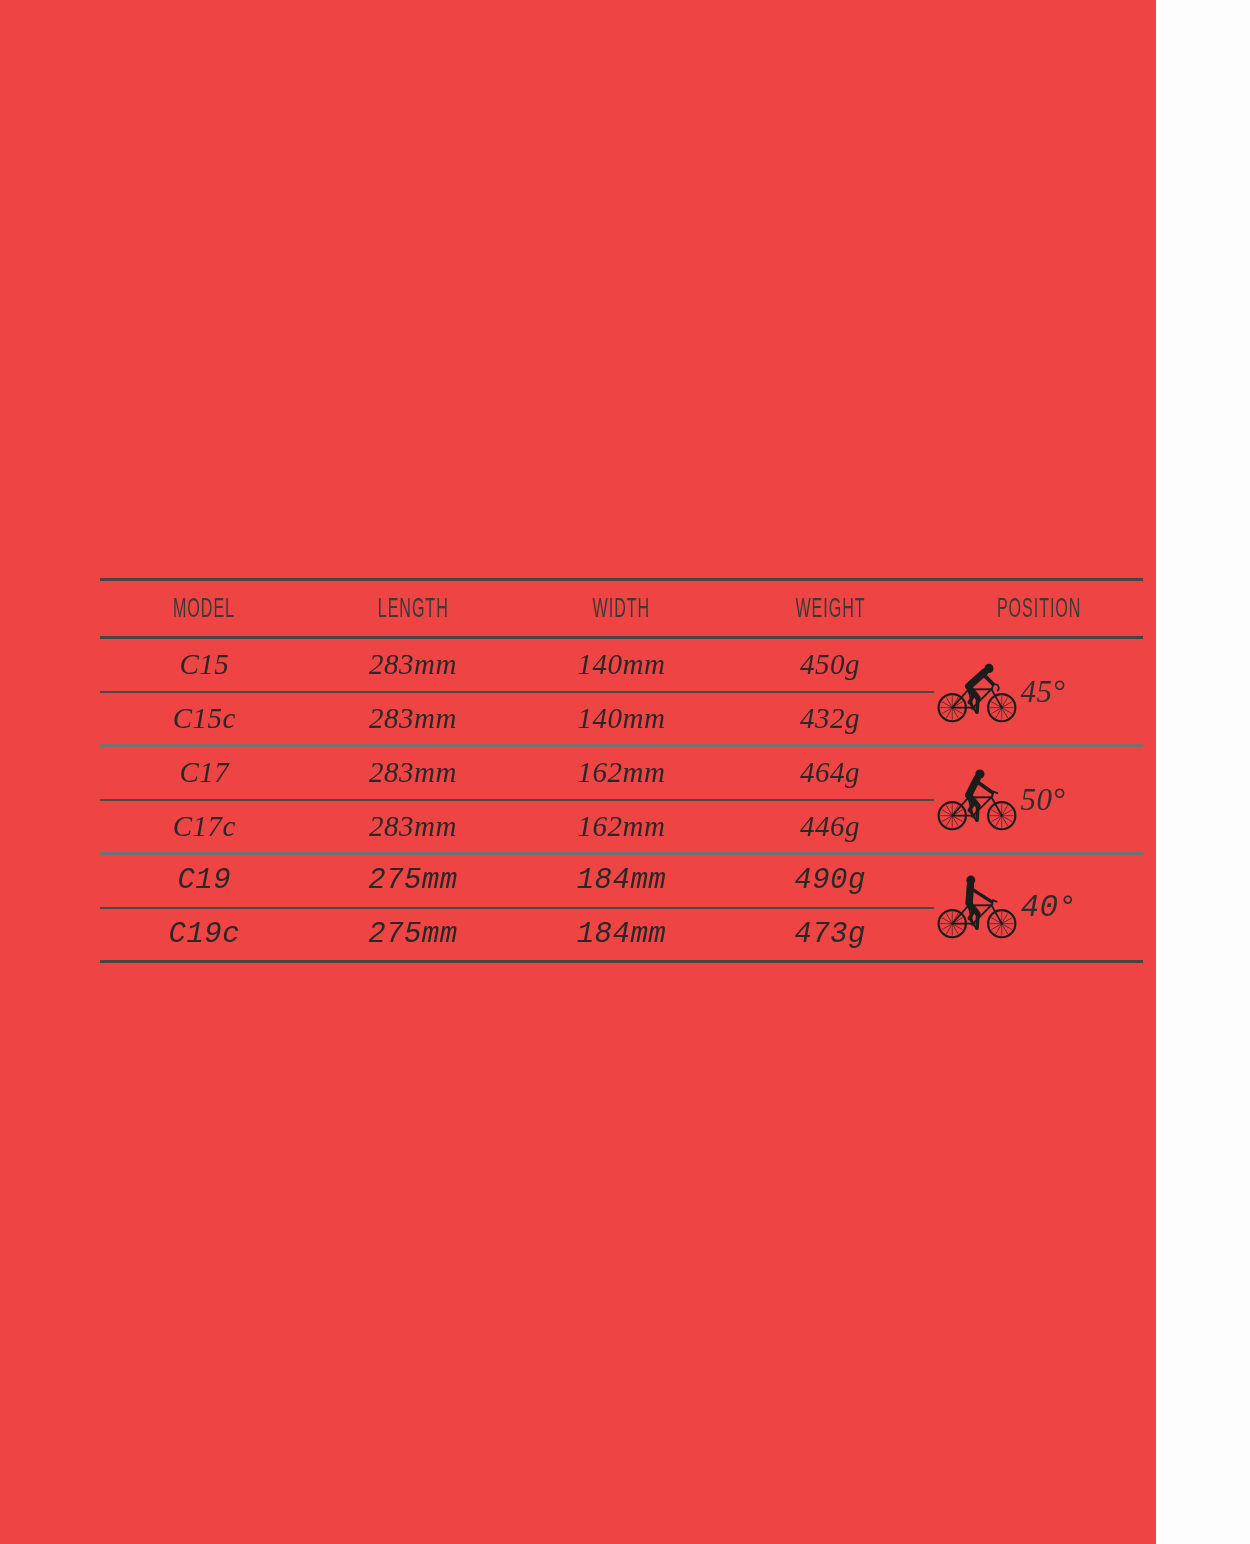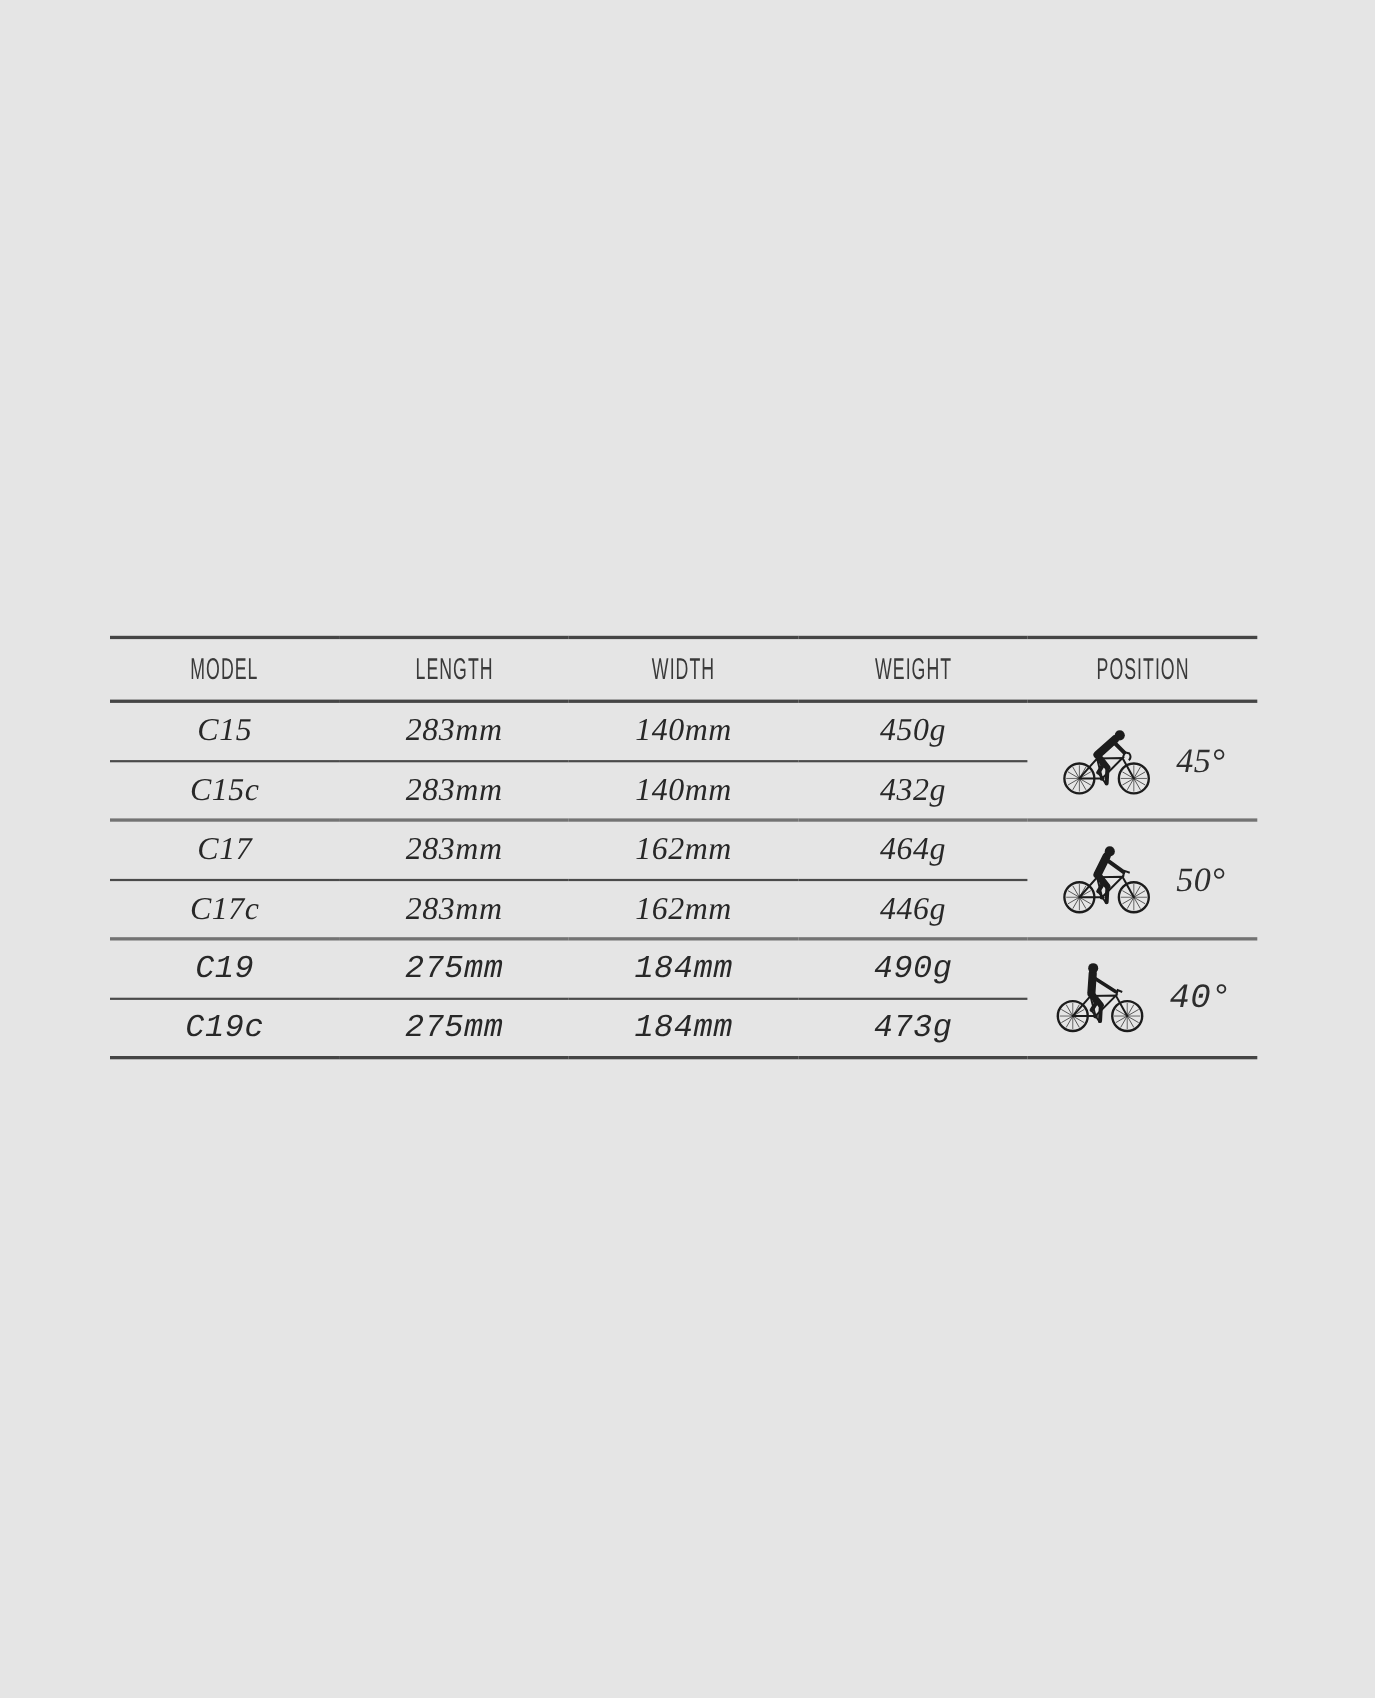--- a/index.html
+++ b/index.html
@@ -3,23 +3,23 @@
 <meta charset="utf-8">
 <style>
   html, body {
     margin: 0;
     padding: 0;
     background: #fdfdfd;
     font-family: "Liberation Serif", serif;
   }
   .page {
     position: relative;
-    width: 1250px;
+    width: 1156px;
     height: 1544px;
-    background: #e5e5e5;
+    background: #ef4444;
     overflow: hidden;
   }
   table.spec-table {
     position: absolute;
     left: 100px;
     top: 578px;
     width: 1043px;
     border-collapse: collapse;
     table-layout: fixed;
     border-top: 3px solid #454545;
@@ -62,22 +62,21 @@
   }
   tr.first-of-group td.sep { border-bottom: 2.5px solid #4a4a4a; }
 
   td.pos-cell {
     font-style: normal;
     vertical-align: middle;
   }
   .pos-wrap {
     display: flex;
     align-items: center;
-    justify-content: center;
-    gap: 20px;
+    justify-content: flex-start;
   }
   .bike-icon { display: inline-block; line-height: 0; }
   .angle-label {
     font-style: italic;
     font-size: 31px;
     color: #2e2e2e;
   }
 </style>
 </head>
 <body>

